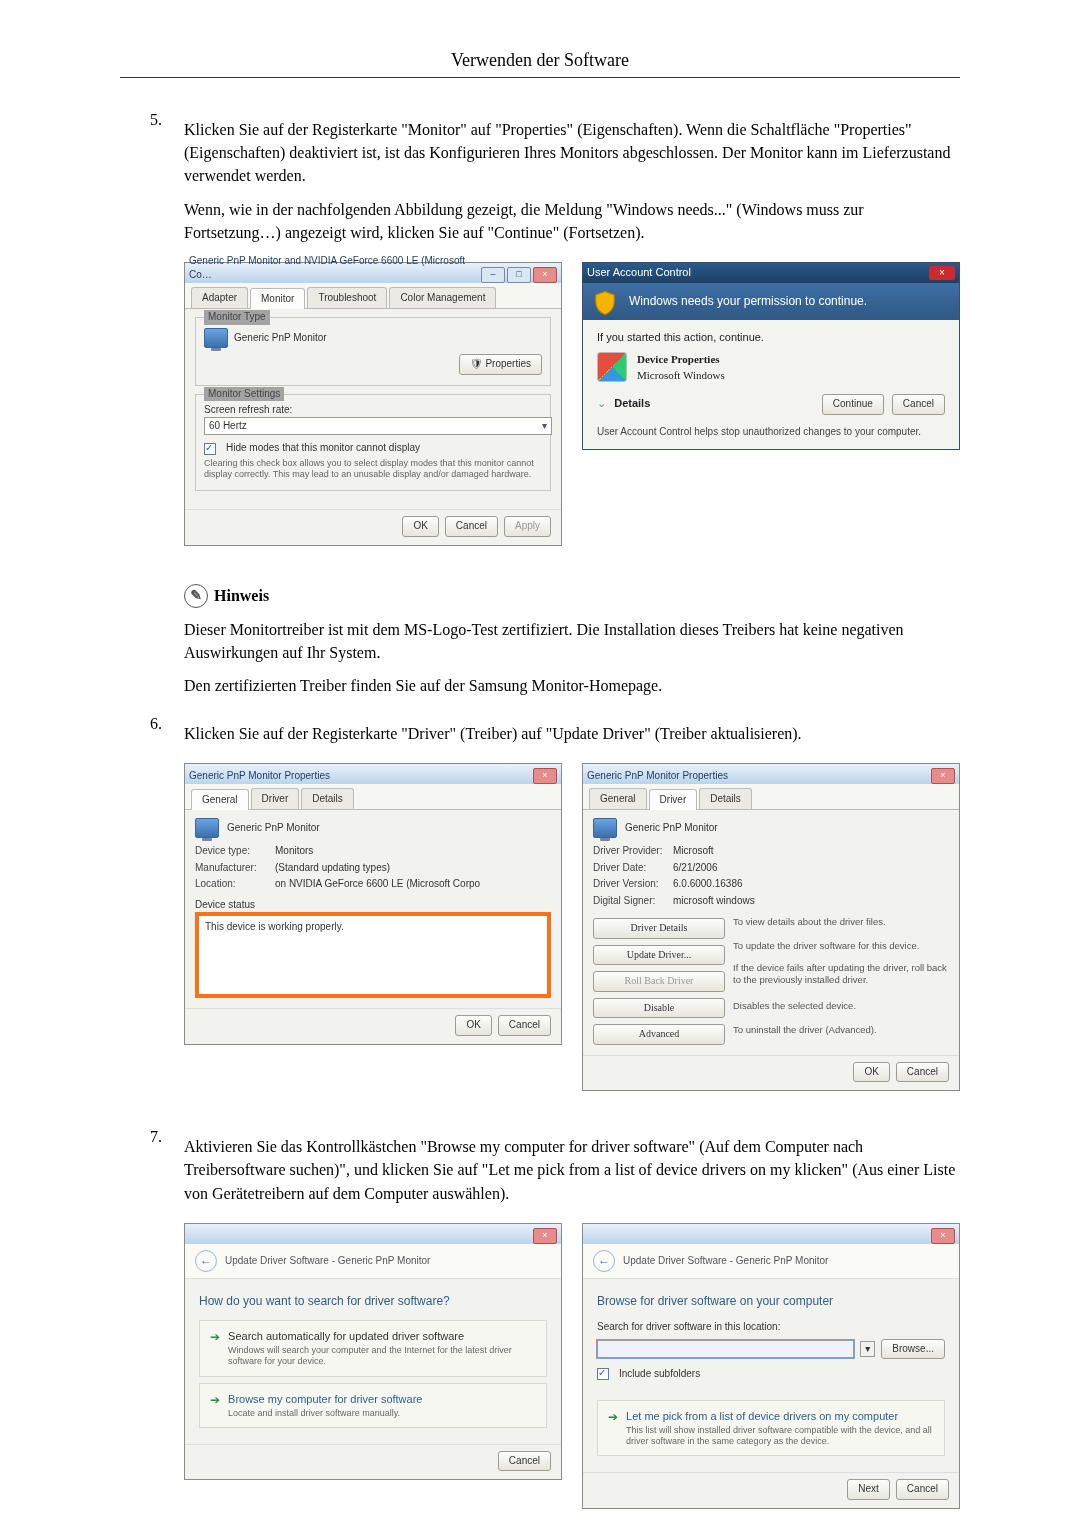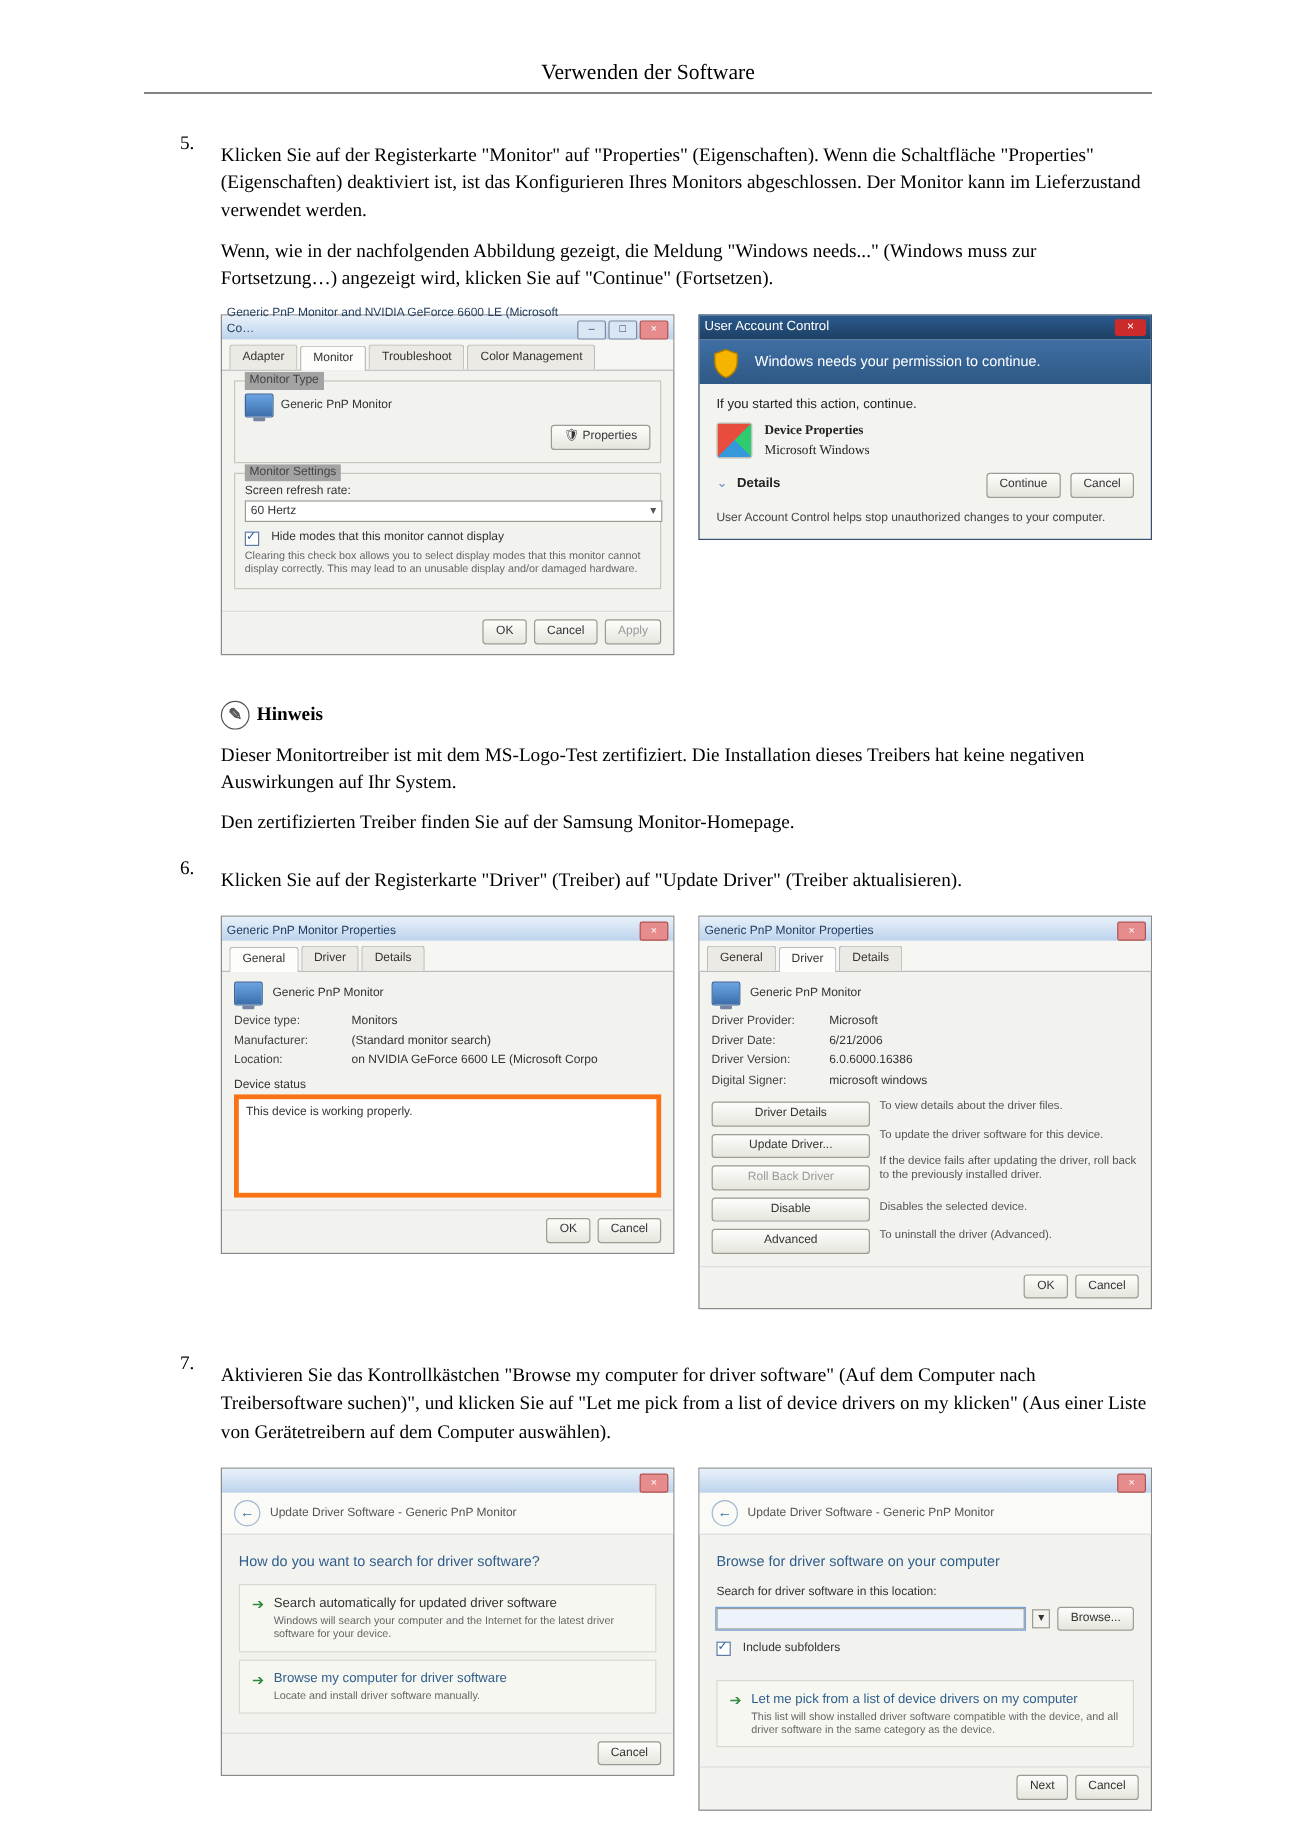--- a/index.html
+++ b/index.html
@@ -224,36 +224,36 @@
     width:22px;height:22px;border:1px solid #555;border-radius:50%;
     display:flex;align-items:center;justify-content:center;
     color:#555;font-size:14px;
   }
   .note p { font-size:16px; line-height:1.45; margin:10px 0; }
 
   
   .prop .pane .device-row {
     display:flex; align-items:center; gap:8px; margin-bottom:6px;
   }
-  .kv { display:flex; gap:18px; font-size:10px; margin:2px 0;}
+  .kv { display:flex; gap:0; font-size:10px; margin:2px 0;}
   .kv .k { width:80px; color:#444;}
   .kv .v { flex:1; color:#333;}
   .statusbox {
     border:4px solid #f97316;
     background:#fff;
     height:70px;
     padding:4px 6px;
     font-size:10px;
     color:#333;
     overflow-y:auto;
   }
   .btncol { display:flex; flex-direction:column; gap:6px; margin-top:4px;}
   .btncol .btn { width:110px; text-align:center;}
   .driver-grid { display:flex; gap:10px; }
-  .driver-grid .col1 { width:130px; }
+  .driver-grid .col1 { width:130px;font-family:Liberation Serif, serif; }
   .driver-grid .col2 { flex:1; font-size:10px; color:#333; }
   .desc { font-size:9.5px; color:#555; line-height:1.25; margin-top:2px;}
 
   
   .wizard .win-outer { border-color:#8a8a8a; }
   .wizard .wiz-head {
     display:flex; align-items:center; gap:8px;
     padding:6px 10px;
     background:#fafaf7;
     border-bottom:1px solid #ddd;
@@ -436,21 +436,21 @@
               <div class="device-row">
                 <span class="mon-icon"></span>
                 <span>Generic PnP Monitor</span>
               </div>
               <div class="kv">
                   <span class="k">Device type:</span>
                   <span class="v">Monitors</span>
                 </div>
               <div class="kv">
                   <span class="k">Manufacturer:</span>
-                  <span class="v">(Standard monitor search)</span>
+                  <span class="v">(Standard updating types)</span>
                 </div>
               <div class="kv">
                   <span class="k">Location:</span>
                   <span class="v">on NVIDIA GeForce 6600 LE (Microsoft Corpo</span>
                 </div>
               <div style="margin-top:6px;">Device status</div>
               <div class="statusbox">This device is working properly.</div>
             </div>
             <div class="dlg-buttons">
               <span class="btn">OK</span>

